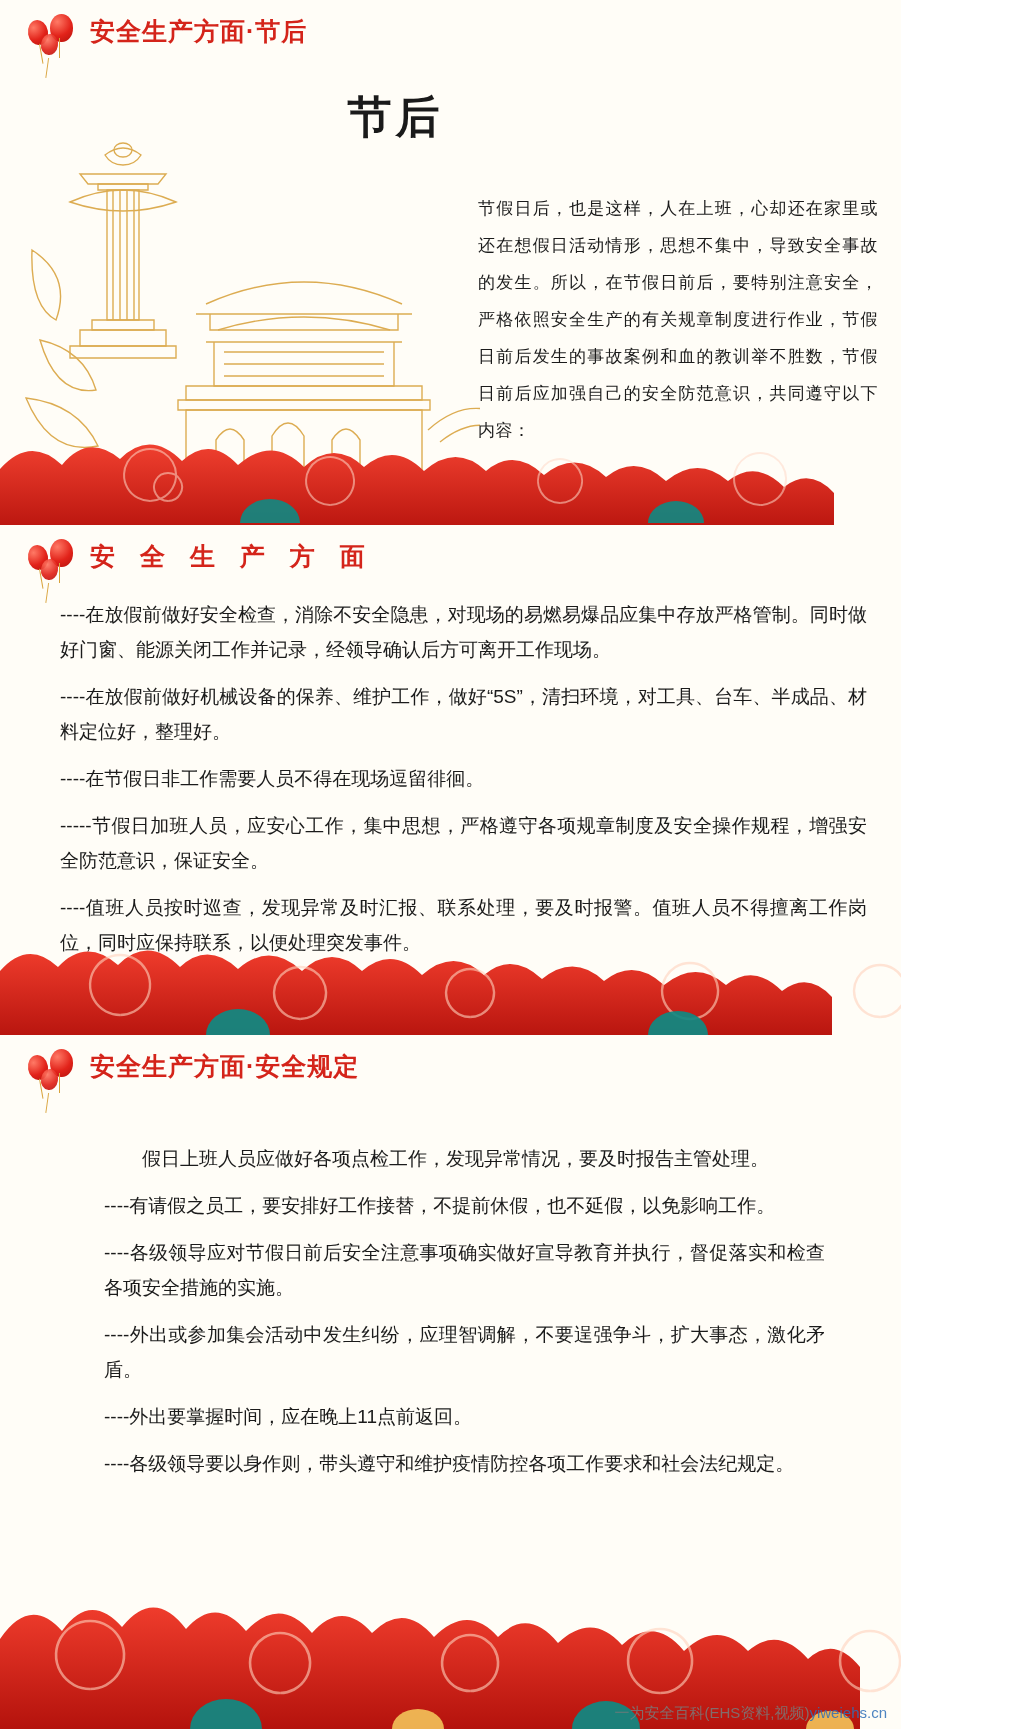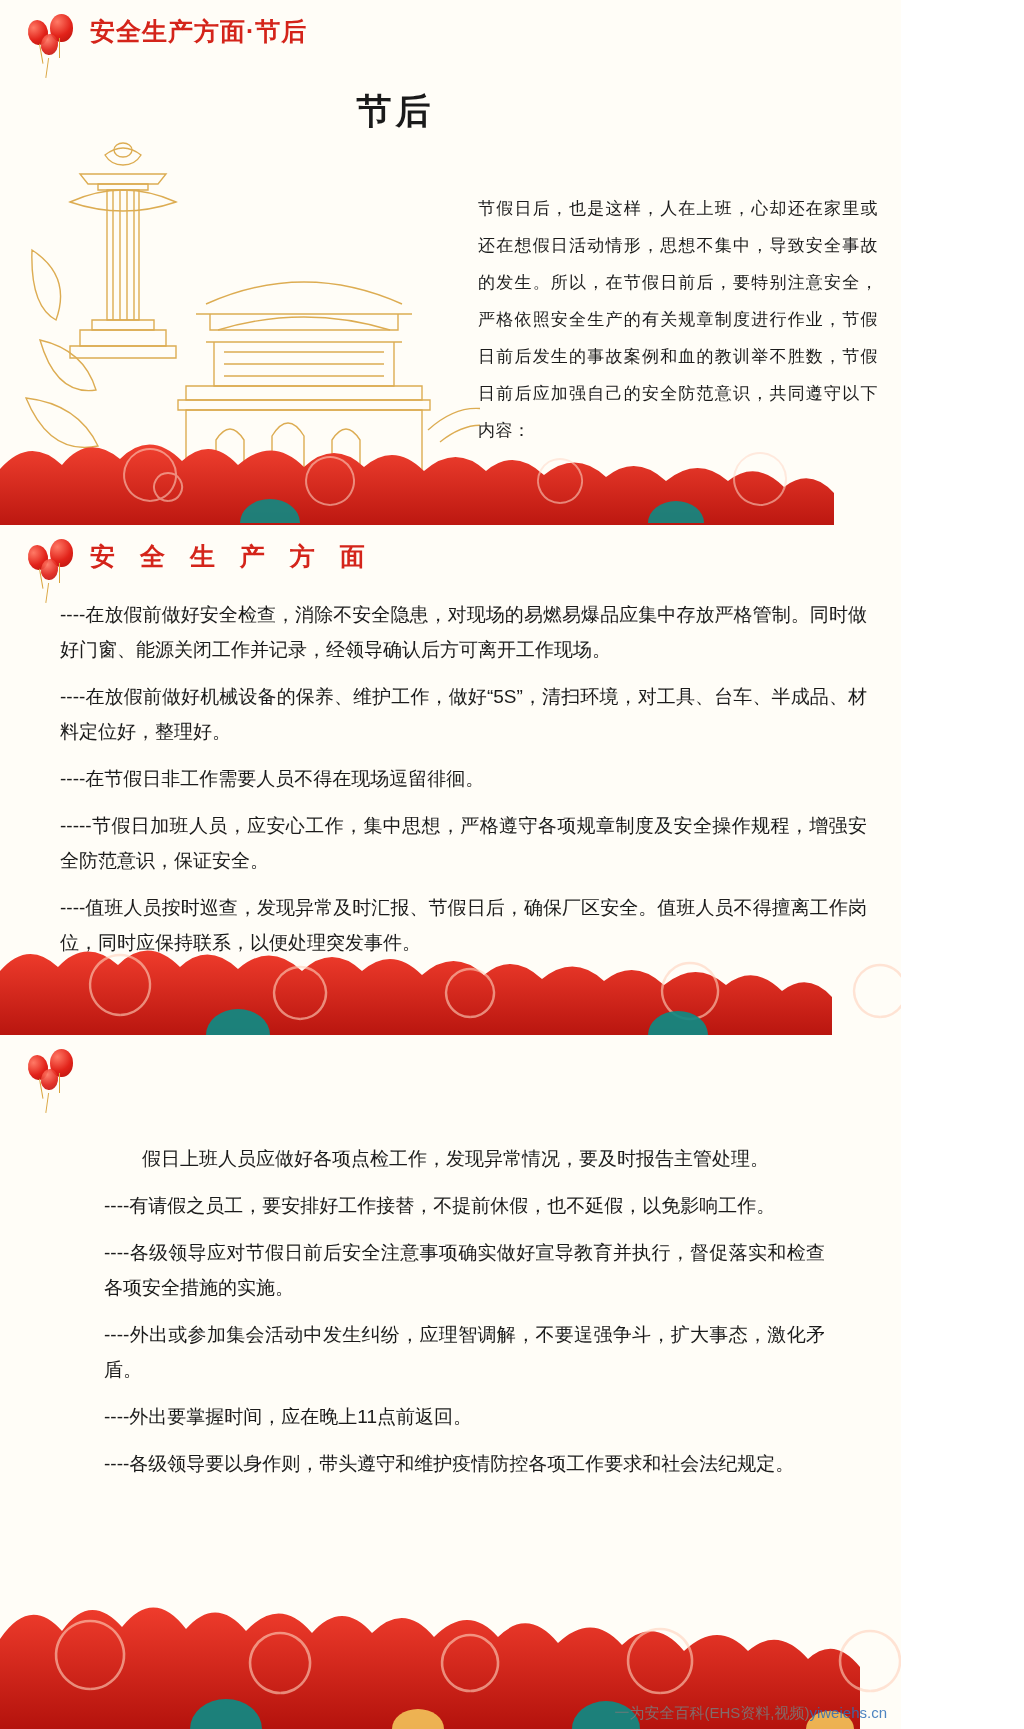--- a/index.html
+++ b/index.html
@@ -67,21 +67,21 @@
     white-space:nowrap;
   }
   .slide-title.spaced{letter-spacing:9px;}
 
   
   .s1-bigtitle{
     position:absolute;
     top:88px;
     left:0;right:110px;
     text-align:center;
-    font-size:35px;
+    font-size:44px;
     font-weight:bold;
     color:#1a1a1a;
     letter-spacing:4px;
   }
   .s1-right{
     position:absolute;
     top:190px;
     left:478px;
     width:400px;
     font-size:17px;
@@ -253,21 +253,21 @@
         <span class="balloon b3"></span>
       </div>
       <div class="slide-title spaced">安 全 生 产 方 面</div>
     </div>
 
     <div class="body-list">
       <p>----在放假前做好安全检查，消除不安全隐患，对现场的易燃易爆品应集中存放严格管制。同时做好门窗、能源关闭工作并记录，经领导确认后方可离开工作现场。</p>
       <p>----在放假前做好机械设备的保养、维护工作，做好“5S”，清扫环境，对工具、台车、半成品、材料定位好，整理好。</p>
       <p>----在节假日非工作需要人员不得在现场逗留徘徊。</p>
       <p>-----节假日加班人员，应安心工作，集中思想，严格遵守各项规章制度及安全操作规程，增强安全防范意识，保证安全。</p>
-      <p>----值班人员按时巡查，发现异常及时汇报、节假日后，确保厂区安全。值班人员不得擅离工作岗位，同时应保持联系，以便处理突发事件。</p>
+      <p>----值班人员按时巡查，发现异常及时汇报、联系处理，要及时报警。值班人员不得擅离工作岗位，同时应保持联系，以便处理突发事件。</p>
 
     </div>
 
     <svg class="clouds" viewBox="0 0 1024 120" preserveAspectRatio="none">
       <defs>
         <linearGradient id="cg3" x1="0" y1="0" x2="0" y2="1">
           <stop offset="0%" stop-color="#ef3c2c"></stop>
           <stop offset="100%" stop-color="#b00f0a"></stop>
         </linearGradient>
       </defs>
@@ -288,20 +288,21 @@
     </svg>
   </section>
 
   <section class="slide slide-3">
     <div class="slide-header">
       <div class="balloons">
         <span class="balloon b1"></span>
         <span class="balloon b2"></span>
         <span class="balloon b3"></span>
       </div>
+      <div class="slide-title">安全生产方面·安全规定</div>
     </div>
 
     <div class="body-list s3-list">
       <p class="lead">假日上班人员应做好各项点检工作，发现异常情况，要及时报告主管处理。</p>
       <p>----有请假之员工，要安排好工作接替，不提前休假，也不延假，以免影响工作。</p>
       <p>----各级领导应对节假日前后安全注意事项确实做好宣导教育并执行，督促落实和检查各项安全措施的实施。</p>
       <p>----外出或参加集会活动中发生纠纷，应理智调解，不要逞强争斗，扩大事态，激化矛盾。</p>
       <p>----外出要掌握时间，应在晚上11点前返回。</p>
       <p>----各级领导要以身作则，带头遵守和维护疫情防控各项工作要求和社会法纪规定。</p>
     </div>

